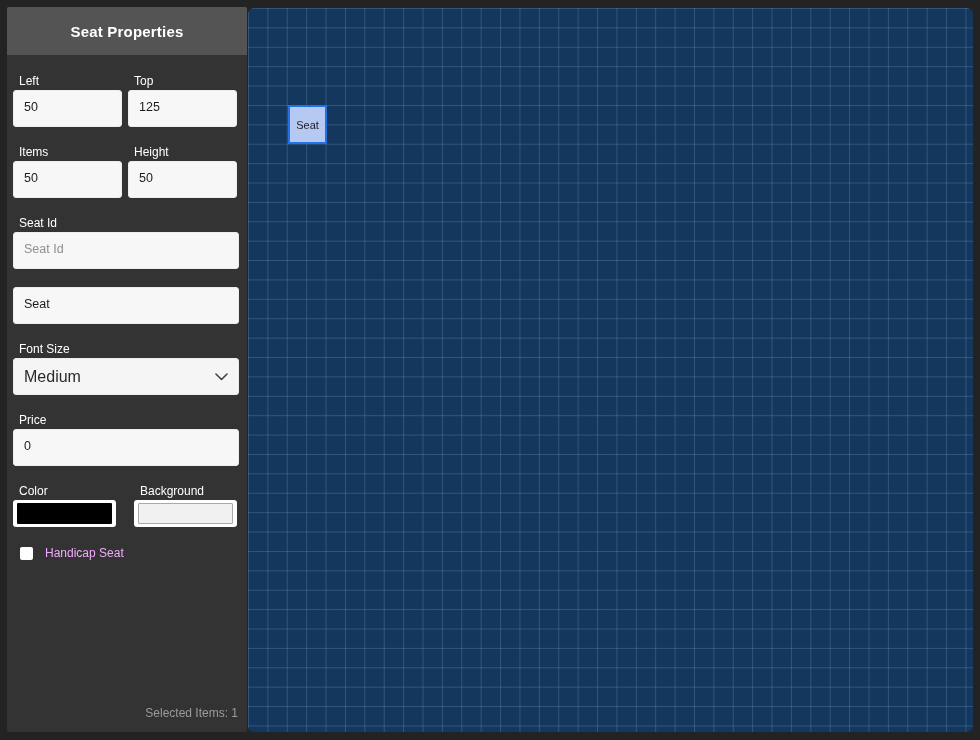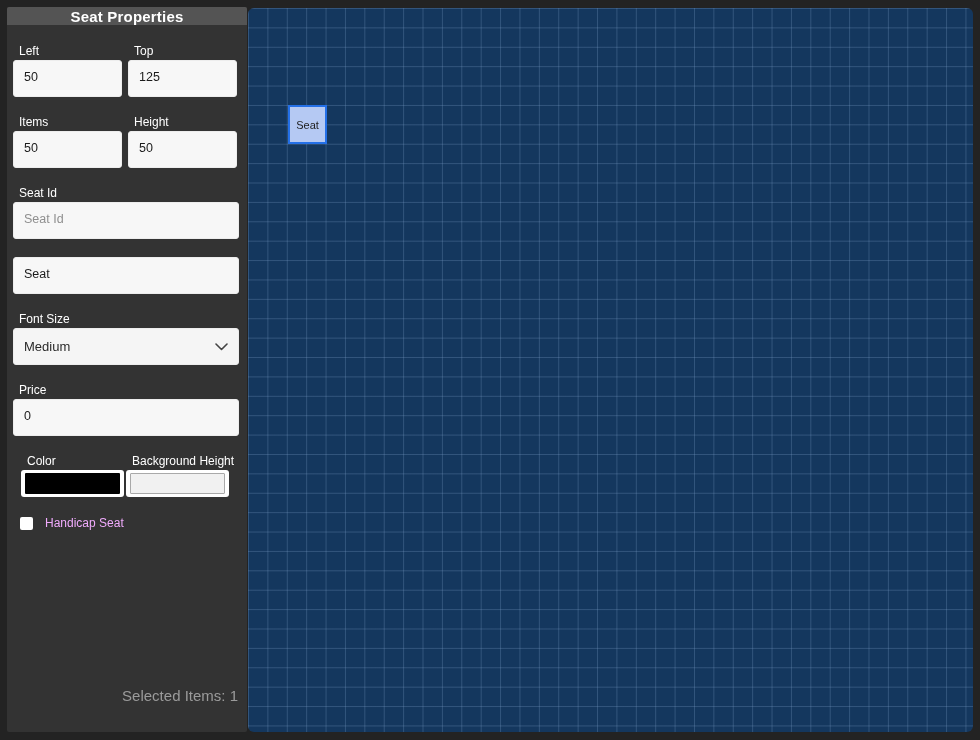--- a/index.html
+++ b/index.html
@@ -13,21 +13,21 @@
 
   
   .sidebar {
     position: absolute;
     left: 7px; top: 7px;
     width: 240px; height: 725px;
     background: #333333;
     border-radius: 2px;
   }
   .sidebar-header {
-    height: 18px;
+    height: 48px;
     background: #545454;
     border-radius: 2px 2px 0 0;
     display: flex; align-items: center; justify-content: center;
   }
   .sidebar-header h1 {
     color: #ffffff;
     font-size: 15px;
     font-weight: bold;
     letter-spacing: 0.2px;
   }
@@ -59,28 +59,28 @@
   .full .field-input, .full input[type="text"] { width: 226px; }
 
   
   .select {
     width: 226px; height: 37px;
     background: #f5f5f5;
     border: 1px solid #ededed;
     border-radius: 3px;
     display: flex; align-items: center;
     padding: 0 10px;
-    font-size: 13px;
+    font-size: 16px;
     color: #2a2a2a;
     cursor: default;
   }
   .select .chev { margin-left: auto; display: flex; align-items: center; }
 
   
-  .color-row { display: flex; gap: 2px; margin-bottom: 18px; margin-left: 8px; }
+  .color-row { display: flex; gap: 18px; margin-bottom: 18px; }
   .swatch-btn {
     width: 103px; height: 27px;
     background: #ffffff;
     border: none;
     border-radius: 3px;
     padding: 3px 4px;
     cursor: pointer;
   }
   .swatch-btn .well {
     width: 100%; height: 100%;
@@ -102,23 +102,23 @@
     display: inline-block;
   }
   .check-row span.cb-label {
     color: #f0abfc;
     font-size: 12px;
     margin-left: 12px;
   }
 
   .status {
     position: absolute;
-    right: 9px; bottom: 28px;
+    right: 9px; bottom: 12px;
     color: #9b9b9b;
-    font-size: 15px;
+    font-size: 12px;
     margin-top: 9px;
   }
 
   
   .canvas {
     position: absolute;
     left: 248px; top: 8px;
     width: 725px; height: 724px;
     background-color: #14375e;
     background-image:

